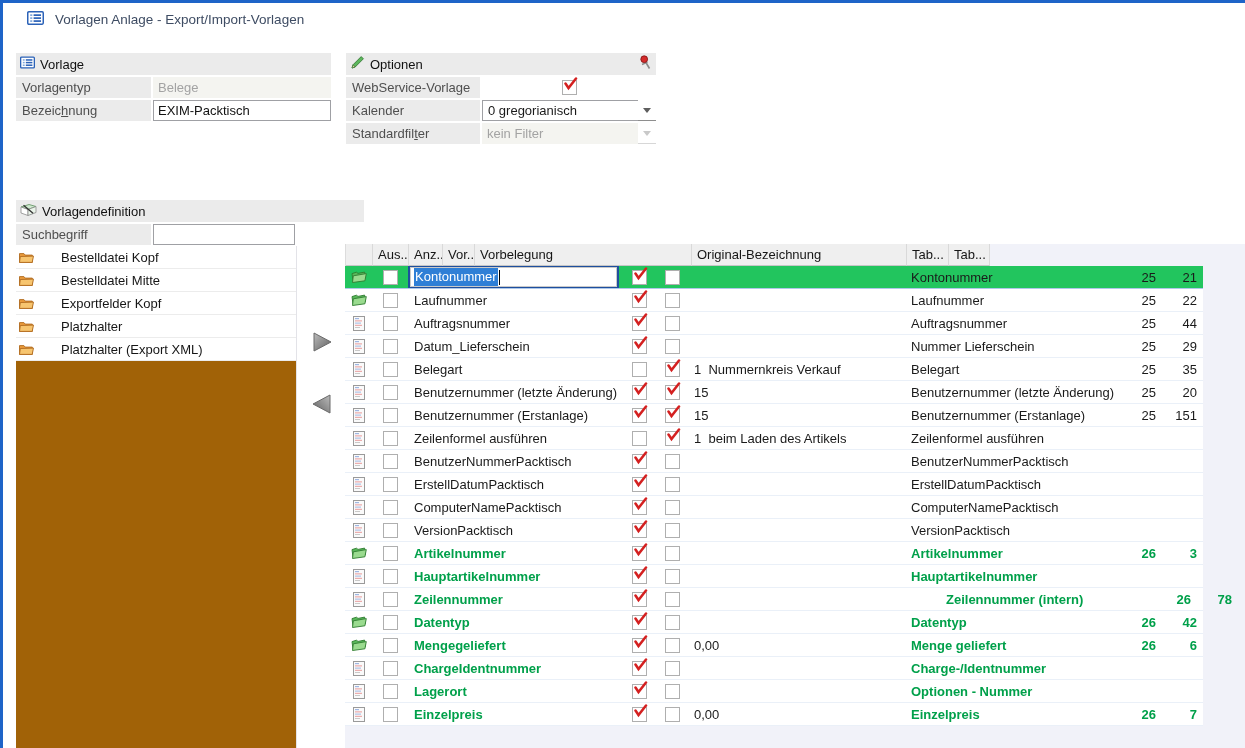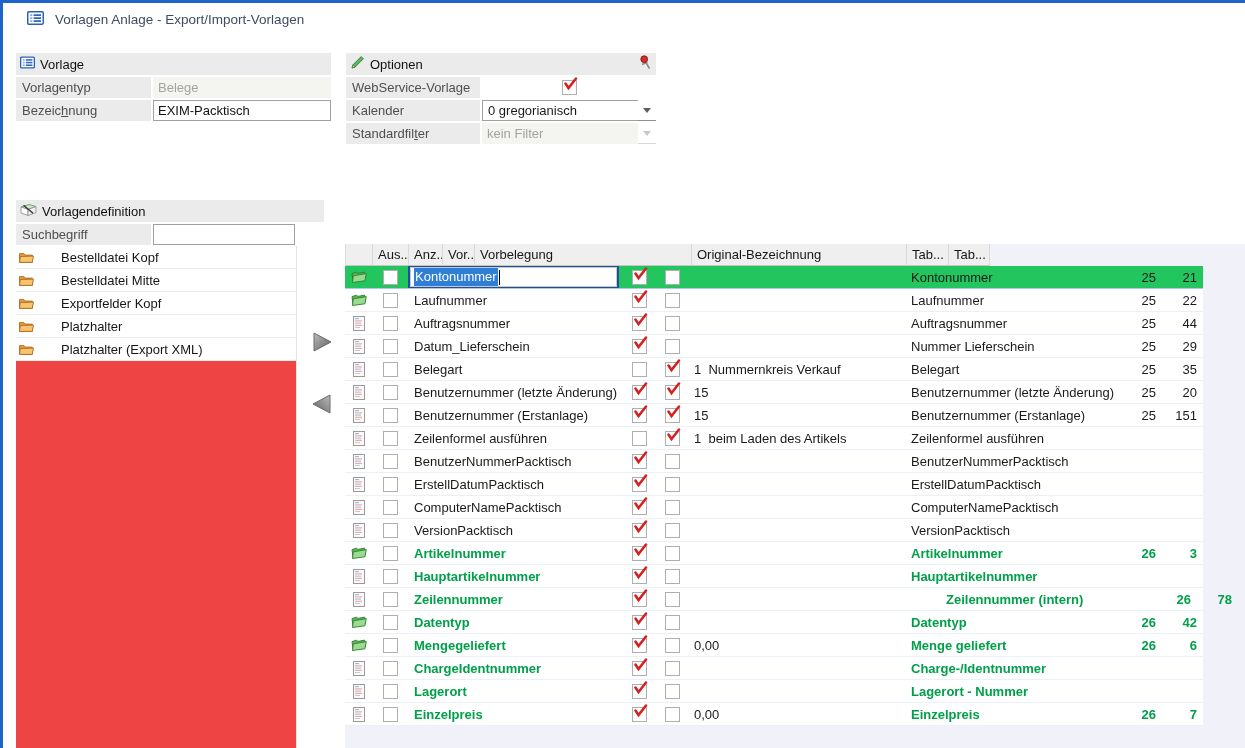--- a/index.html
+++ b/index.html
@@ -27,21 +27,21 @@
   .combo-text{flex:1;background:#fff;border:1px solid #9FA0A4;border-right:none;display:flex;align-items:center;padding-left:5px;box-sizing:border-box;}
   .combo-btn{width:18px;background:#fff;border-bottom:1px solid #8E8E8E;display:flex;align-items:center;justify-content:center;flex:none;}
   .combo-btn .tri{width:0;height:0;border-left:4px solid transparent;border-right:4px solid transparent;border-top:5px solid #5E5E5E;}
   .combo.disabled .combo-text{background:#F4F4F0;color:#A3A3A3;border:none;}
   .combo.disabled .combo-btn{border-bottom:1px solid #D7D7D7;}
   .combo.disabled .tri{border-top-color:#C9C9C9;}
   .cb{position:relative;width:13px;height:13px;border:1px solid #AFAFAF;background:#fff;display:inline-block;flex:none;box-sizing:content-box;}
   .cb svg{position:absolute;left:0px;top:-4px;}
 
   
-  .folder-panel{position:absolute;left:16px;top:246px;width:281px;height:502px;background:#ef4444;border-right:1px solid #E3E3E8;box-sizing:border-box;}
+  .folder-panel{position:absolute;left:16px;top:246px;width:281px;height:502px;background:#a16207;border-right:1px solid #E3E3E8;box-sizing:border-box;}
   .folder-row{height:23px;background:#fff;border-bottom:1px solid #ECECEC;display:flex;align-items:center;box-sizing:border-box;padding-left:2px;}
   .folder-row .f-label{margin-left:27px;color:#161616;}
 
   .arrow-btn{position:absolute;left:310px;width:24px;height:24px;background:transparent;border:none;padding:0;cursor:pointer;}
 
   
   .grid{position:absolute;left:345px;top:244px;width:900px;height:504px;background:#F1F2F9;overflow:hidden;}
   .thead{display:flex;height:22px;border-left:1px solid #DCDCDC;box-sizing:border-box;}
   .th{box-sizing:border-box;flex:none;background:#EFEFEF;border-right:1px solid #D9D9D9;border-bottom:1px solid #C6C6C6;display:flex;align-items:center;padding-left:5px;color:#161616;overflow:hidden;white-space:nowrap;}
   .tr{display:flex;height:23px;background:#fff;border-bottom:1px solid #EAF0F8;box-sizing:border-box;width:858px;}
@@ -156,21 +156,21 @@
       <div class="combo disabled">
         <div class="combo-text">kein Filter</div>
         <div class="combo-btn">
             <span class="tri"></span>
           </div>
       </div>
     </div>
   </div>
 </div>
 
-<div class="panel" style="left:16px;top:200px;width:308px;">
+<div class="panel" style="left:16px;top:200px;width:348px;">
   <div class="panel-header">
     <span>
       <svg width="17" height="14" viewBox="0 0 17 14">
           <path d="M1 4 L9 1.5 L16 3.5 L8 6.5 Z" fill="#CFE9CF" stroke="#5A8E5A" stroke-width="0.8"></path>
           <path d="M1 4 L8 6.5 L8 12.5 L1 10 Z" fill="#FFFFFF" stroke="#8A8A8A" stroke-width="0.8"></path>
           <path d="M8 6.5 L16 3.5 L16 9.5 L8 12.5 Z" fill="#EAF4EA" stroke="#8A8A8A" stroke-width="0.8"></path>
           <path d="M3.5 2.2 L13 10.2" stroke="#333333" stroke-width="1.4"></path>
         </svg>
     </span>
     <span class="ph-title">Vorlagendefinition</span>
@@ -1041,21 +1041,21 @@
             </svg>
           </span>
         </div>
         <div class="td center" style="width: 32px;">
           <span class="cb"></span>
         </div>
         <div class="td padded" style="width: 217px;">
           <span class="vb-text"></span>
         </div>
         <div class="td padded" style="width: 215px;">
-          <span class="orig-text">Lagerort - Nummer</span>
+          <span class="orig-text">Optionen - Nummer</span>
         </div>
         <div class="td right" style="width: 42px;">
           <span class="tabv"></span>
         </div>
         <div class="td right" style="width: 41px;">
           <span class="tabv"></span>
         </div>
       </div>
       <div class="tr green-row">
         <div class="td center" style="width: 27px;">

